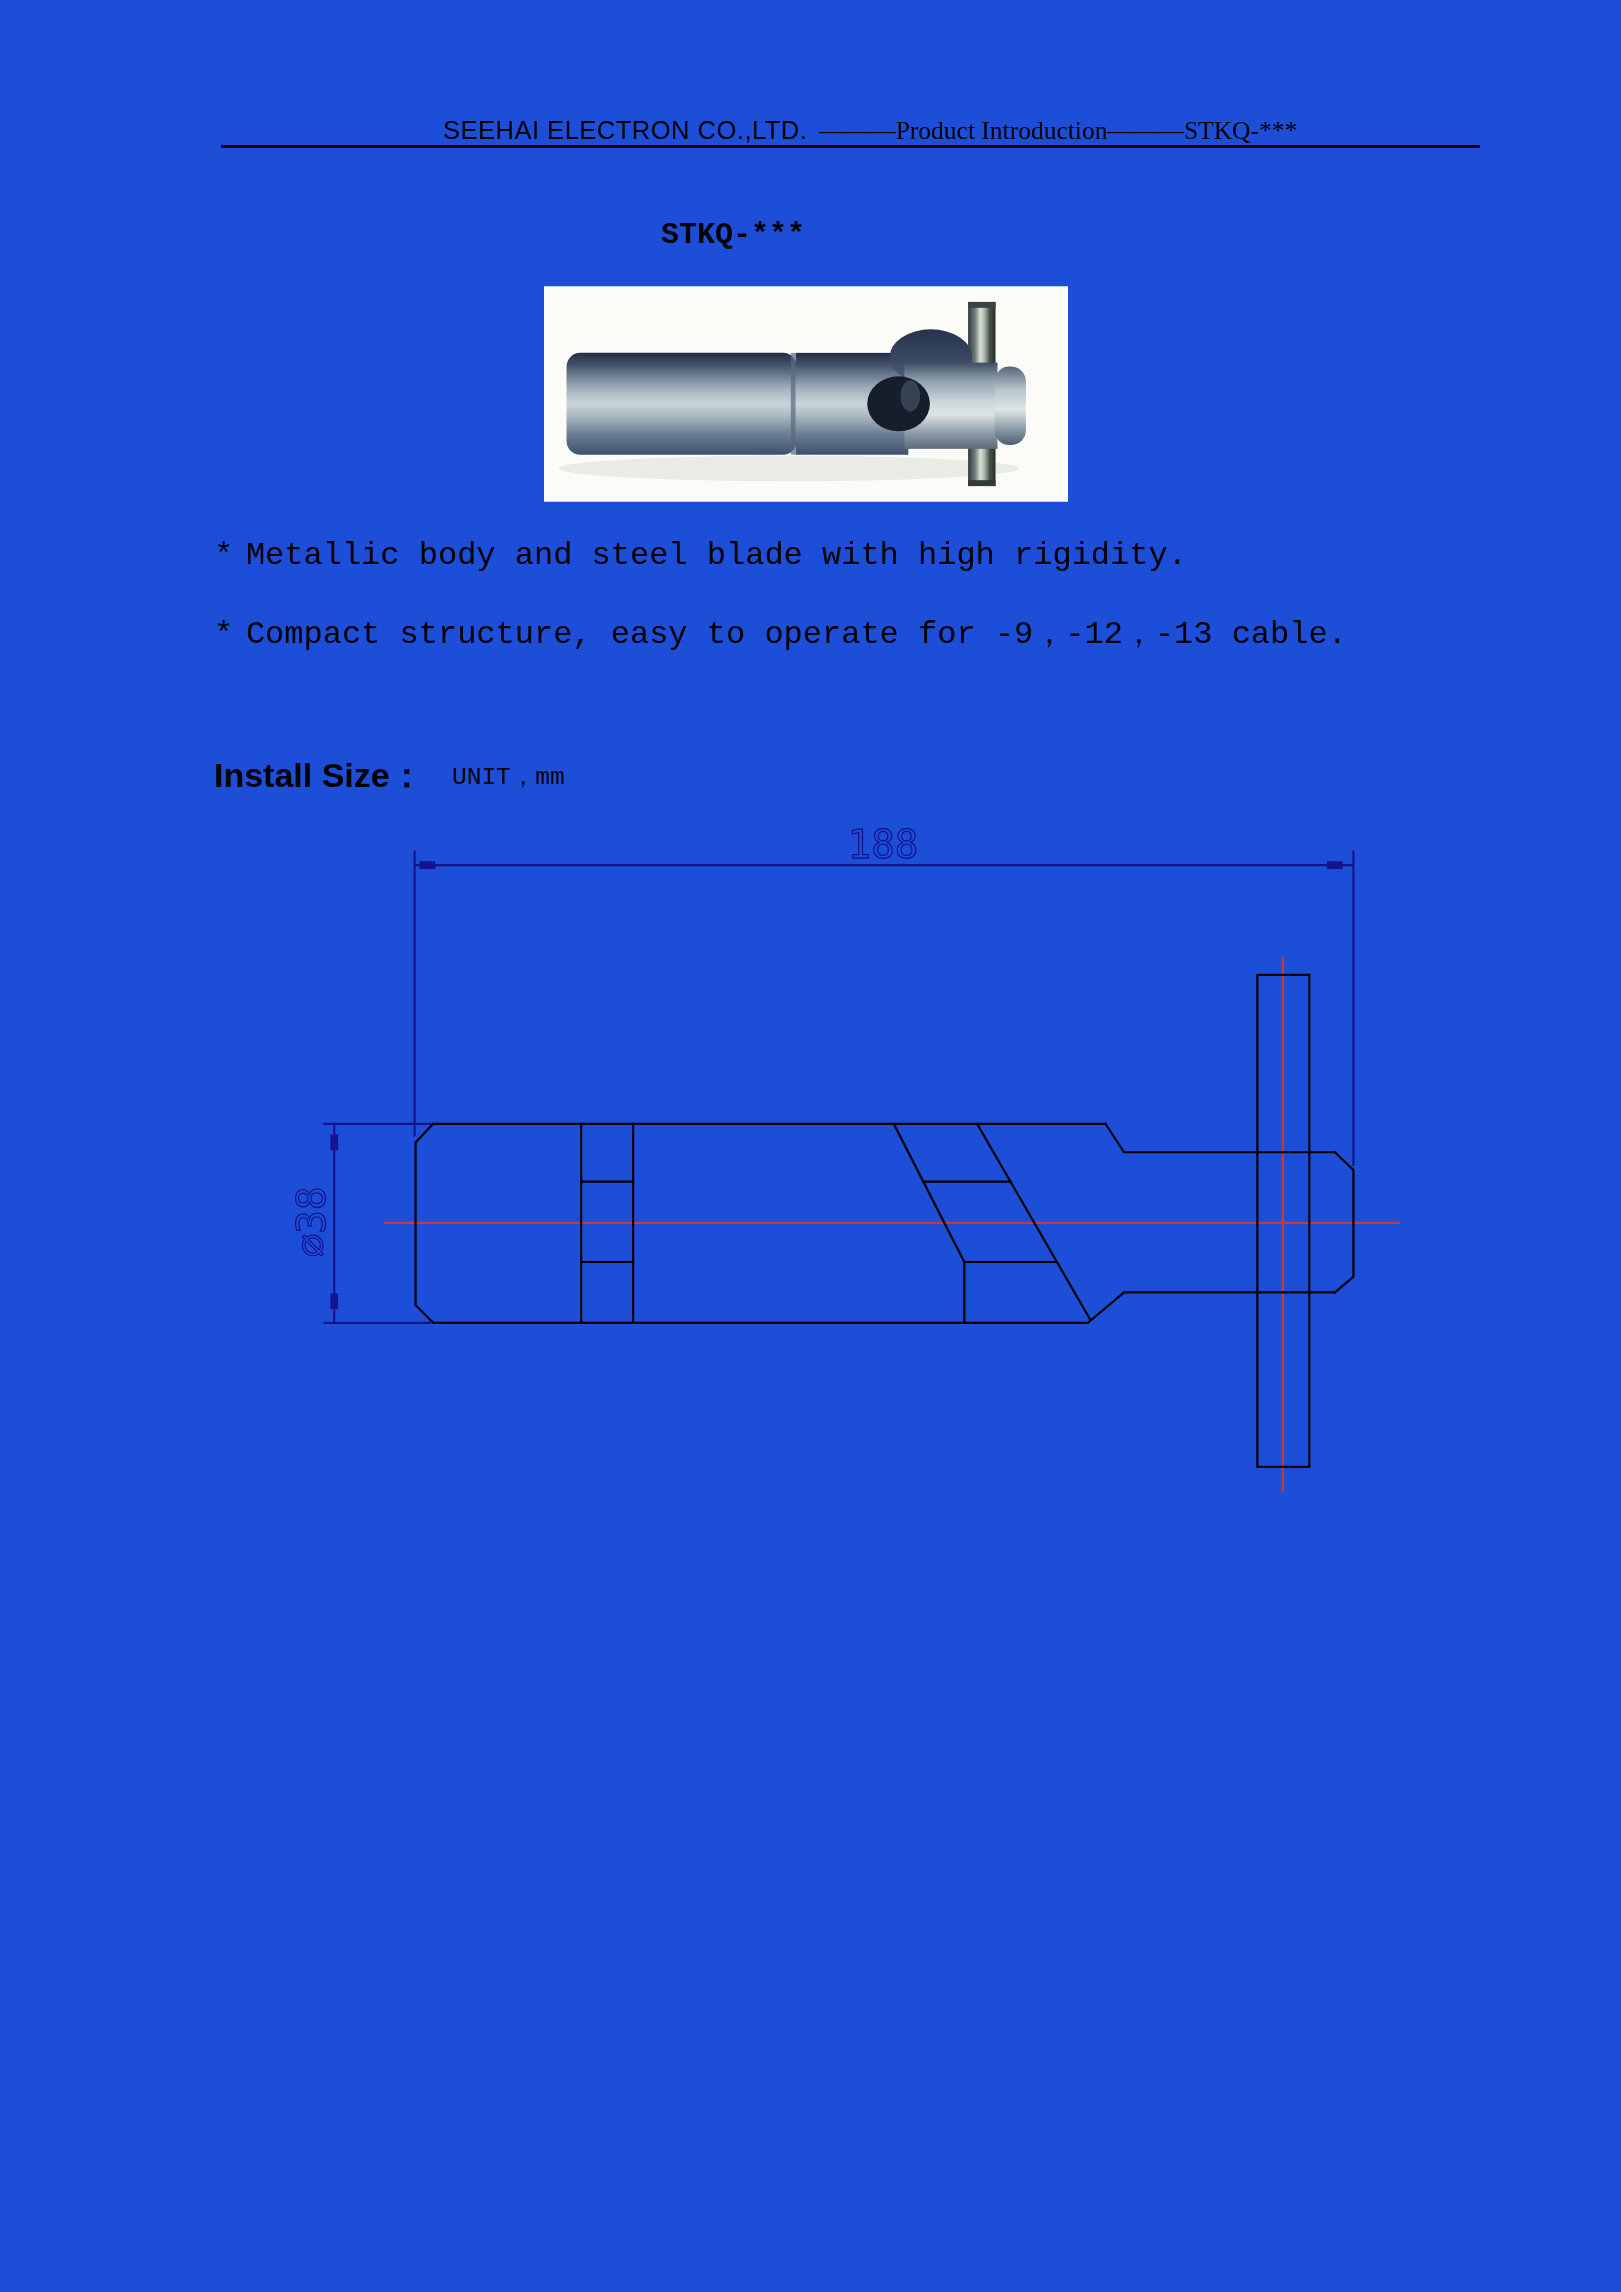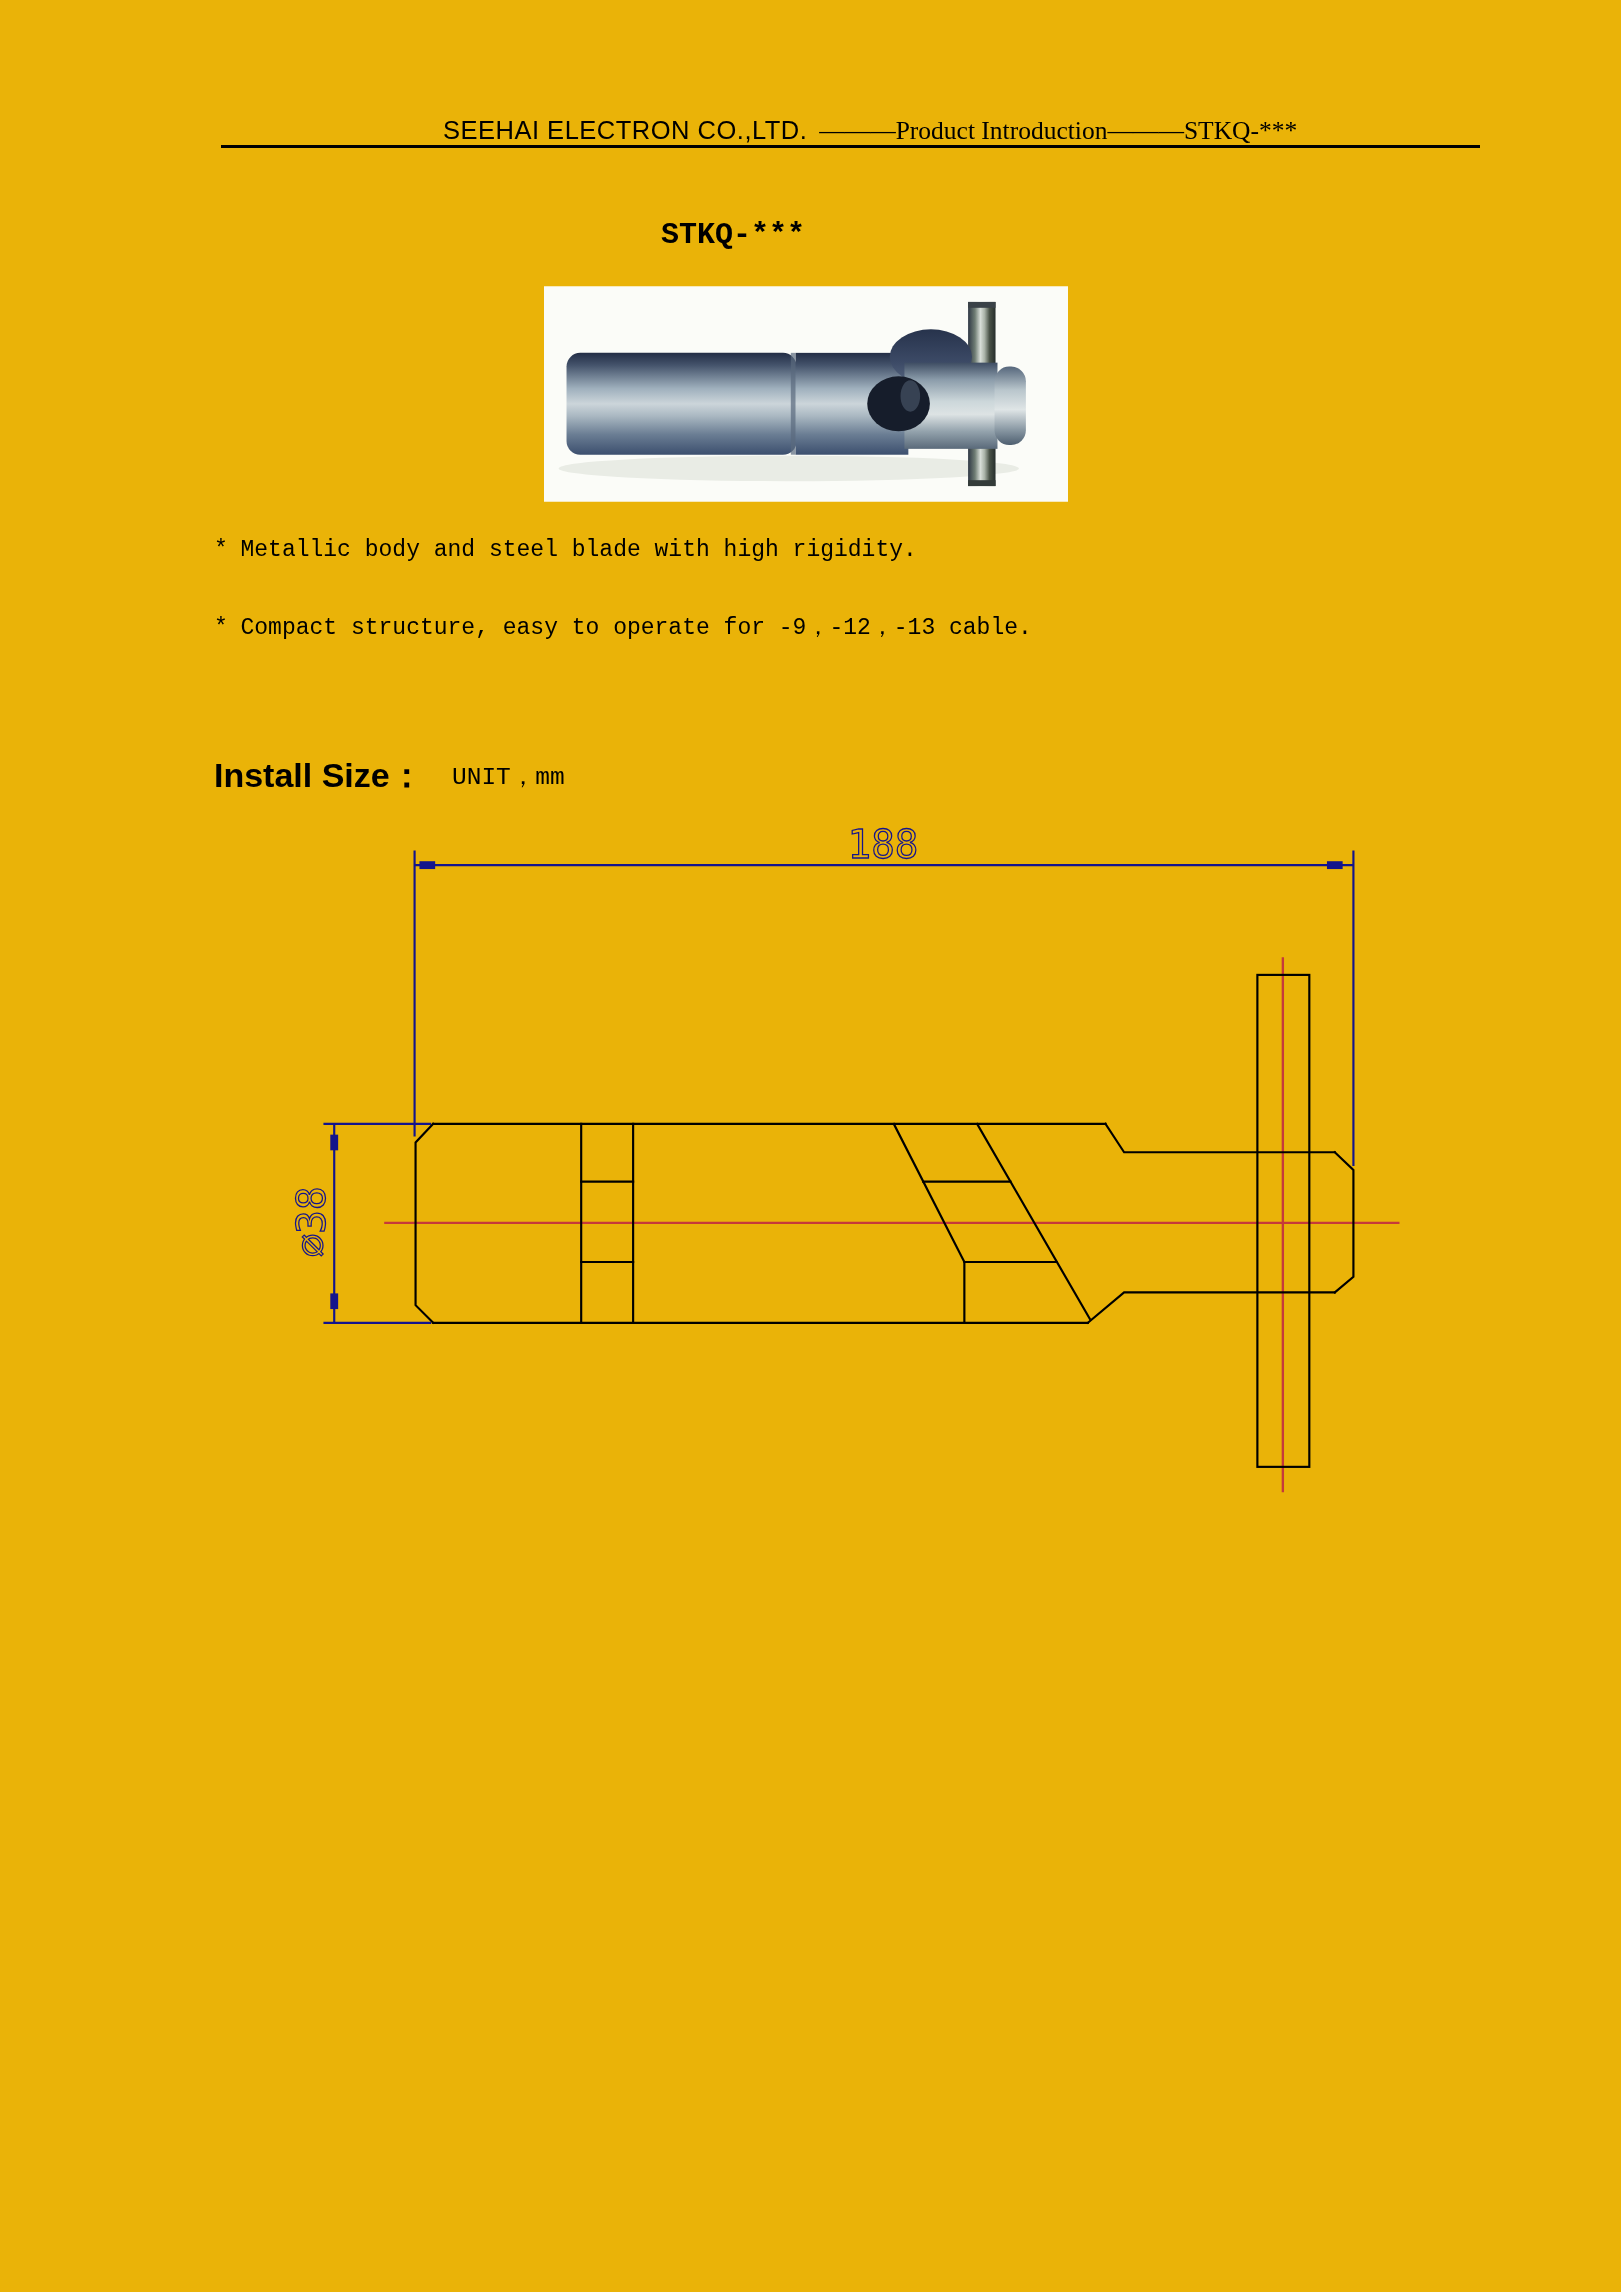--- a/index.html
+++ b/index.html
@@ -1,19 +1,19 @@
 <!DOCTYPE html>
 <html><head>
 <meta charset="utf-8">
 <style>
   html,body{margin:0;padding:0;background:#888;}
   .page{
     position:relative;
     width:1621px;height:2293px;
-    background:#eab308;
+    background:#1d4ed8;
     overflow:hidden;
     font-family:"Liberation Serif", serif;
     color:#000;
   }
   .abs{position:absolute;}
   .header-row{
     position:absolute;left:443px;top:116px;
     white-space:nowrap;
   }
   .header-company{
@@ -29,21 +29,21 @@
     width:1259px;height:2.9px;background:#000;
   }
   .doc-title{
     position:absolute;left:661px;top:218px;
     font-family:"Liberation Mono", monospace;
     font-size:30px;font-weight:700;letter-spacing:0;
   }
   .bullet{
     position:absolute;left:214px;
     font-family:"Liberation Mono", monospace;
-    font-size:23px;white-space:nowrap;
+    font-size:32px;white-space:nowrap;
   }
   .bullet .marker{margin-right:12.7px;}
   .bullet-1{top:537px;}
   .bullet-2{top:611px;}
   .install-label{
     position:absolute;left:214px;top:753px;
     font-family:"Liberation Sans", sans-serif;
     font-size:34px;font-weight:bold;white-space:nowrap;
   }
   .unit-label{

